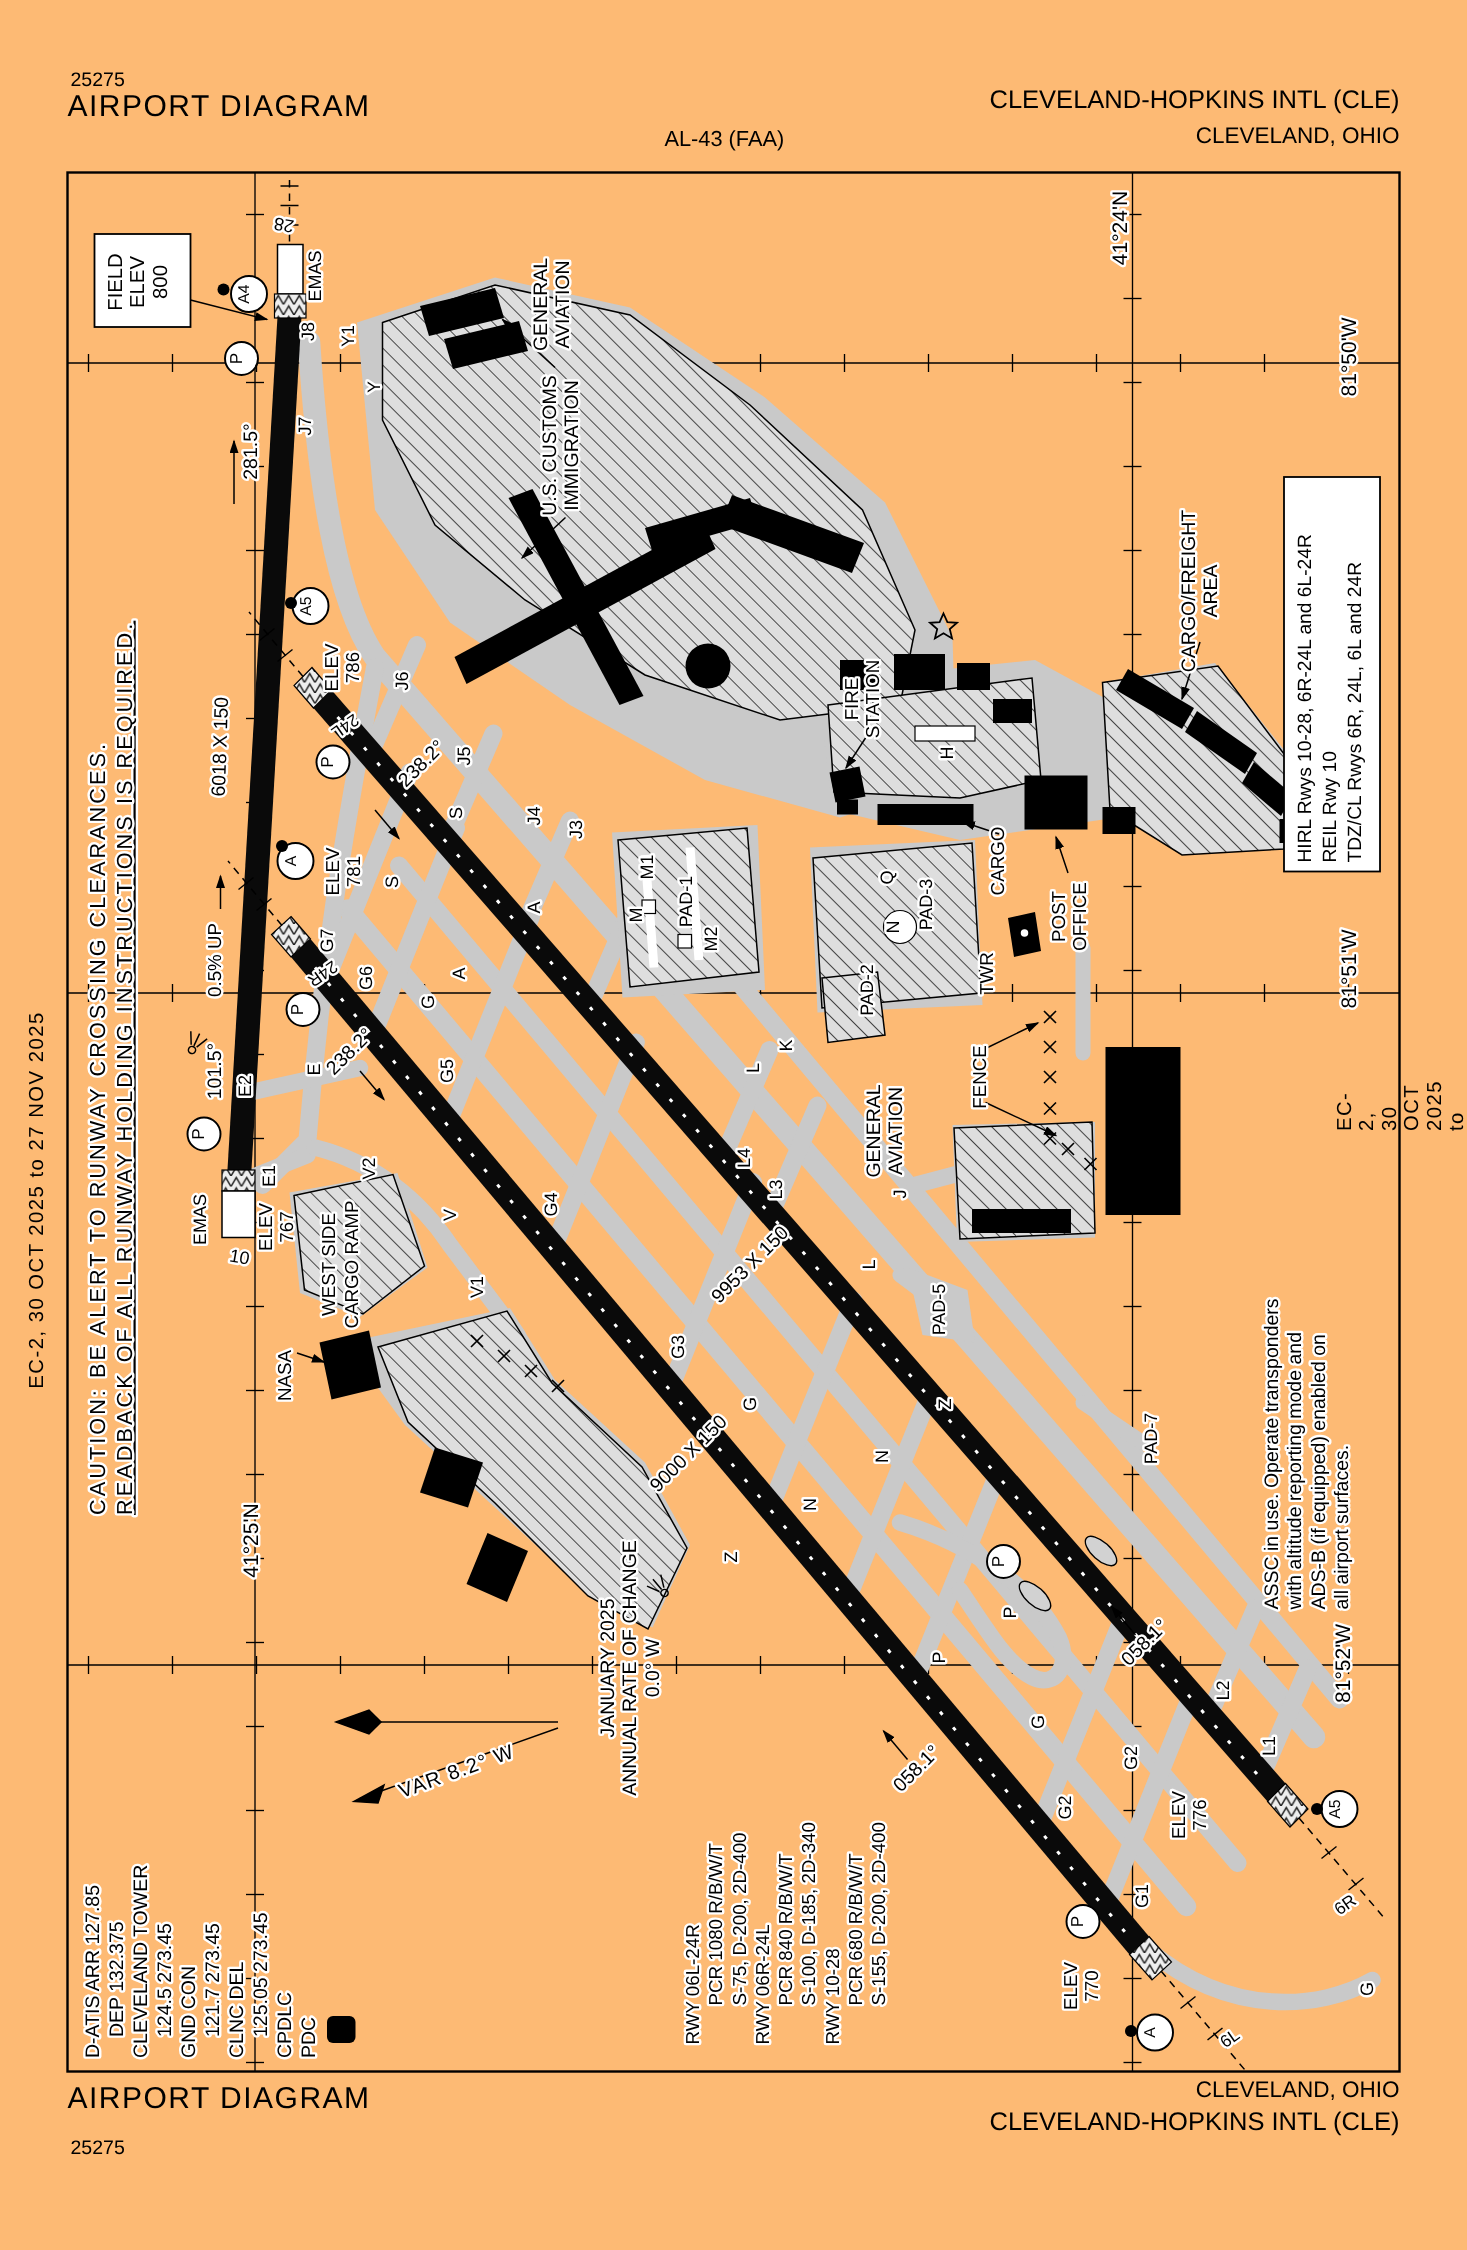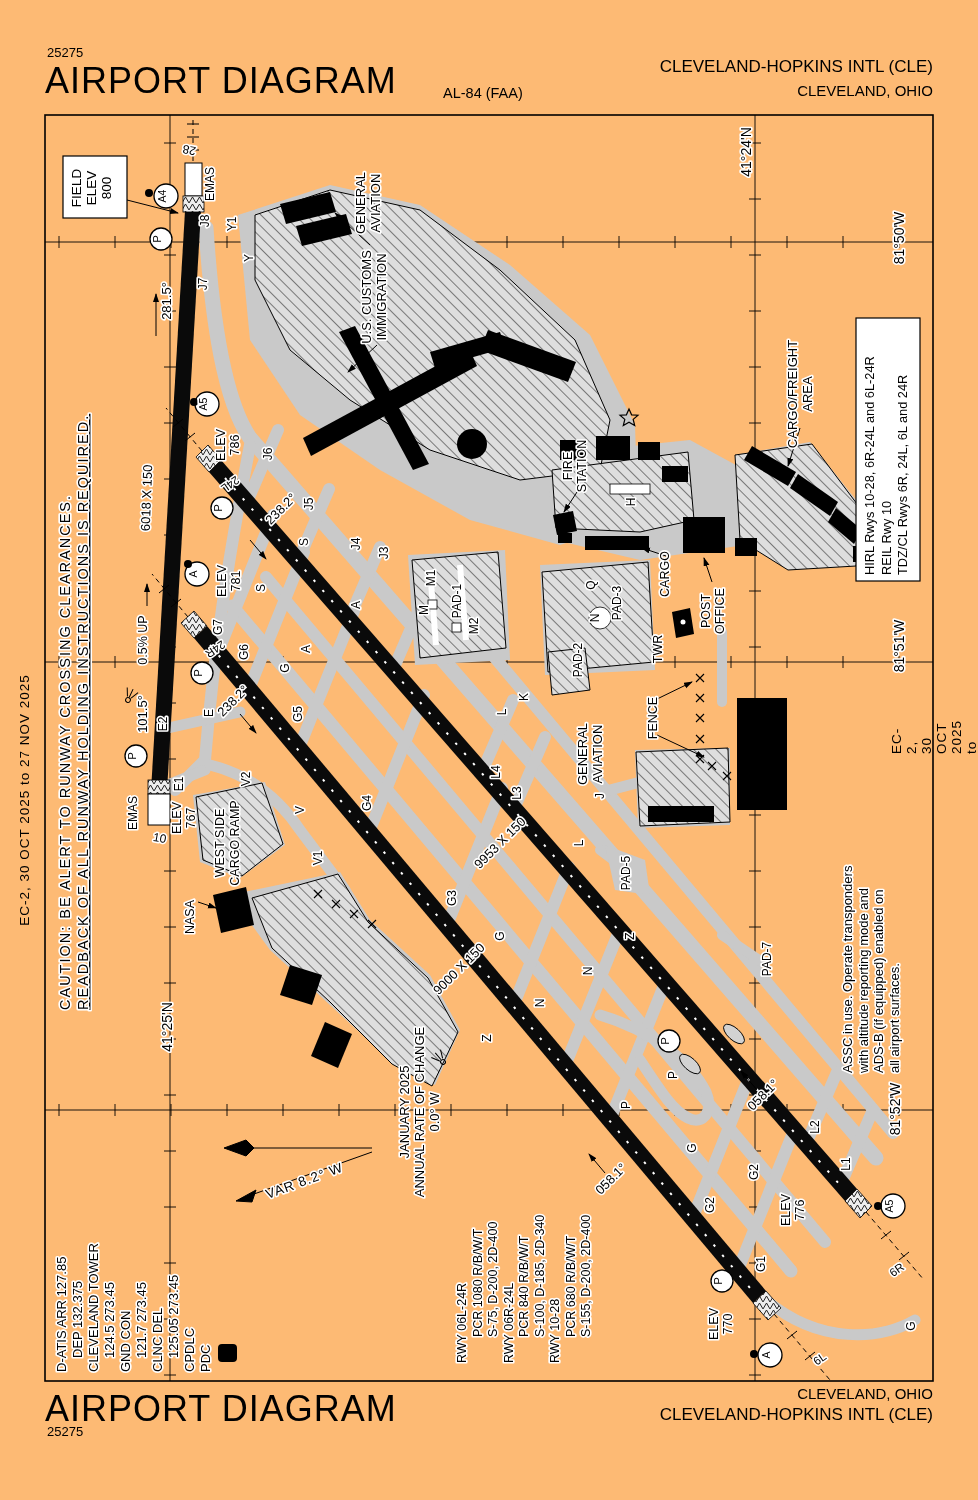--- a/index.html
+++ b/index.html
@@ -1,38 +1,38 @@
 <!DOCTYPE html>
 <html><head>
 <meta charset="utf-8">
 <style>
   html,body{margin:0;padding:0;background:#fff;}
   .page{position:relative;width:978px;height:1500px;background:#fdba74;overflow:hidden;
         font-family:"Liberation Sans",sans-serif;color:#000;}
   .abs{position:absolute;white-space:nowrap;}
   .chart-num{font-size:13px;}
-  .big-title{font-size:36px;letter-spacing:1px;}
+  .big-title{font-size:20px;letter-spacing:1px;}
   .al-num{font-size:14.5px;}
   .apt-name{font-size:17px;}
   .city{font-size:15px;}
   .right{text-align:right;}
   .rot-margin{position:absolute;font-size:13.5px;letter-spacing:1px;
         transform:translate(-50%,-50%) rotate(-90deg);}
   svg{position:absolute;left:0;top:0;}
   svg text{font-family:"Liberation Sans",sans-serif;fill:#000;}
   .halo{stroke:#fff;stroke-width:3.2px;paint-order:stroke;stroke-linejoin:round;}
 </style>
 </head>
 <body>
 
 <div class="page">
 
   <div class="abs chart-num" style="left:47px;top:45px;">25275</div>
   <div class="abs big-title" style="left:45px;top:60px;">AIRPORT DIAGRAM</div>
-  <div class="abs al-num" style="left:443px;top:85px;">AL-84 (FAA)</div>
+  <div class="abs al-num" style="left:443px;top:85px;">AL-43 (FAA)</div>
   <div class="abs apt-name right" style="right:45px;top:57px;">CLEVELAND-HOPKINS INTL (CLE)</div>
   <div class="abs city right" style="right:45px;top:82px;">CLEVELAND, OHIO</div>
 
   <div class="rot-margin" style="left:24px;top:800px;">EC-2,  30 OCT 2025  to  27 NOV 2025</div>
   <div class="rot-margin" style="left:956px;top:737px;">EC-2,  30 OCT 2025  to  27 NOV 2025</div>
 
   <div class="abs big-title" style="left:45px;top:1388px;">AIRPORT DIAGRAM</div>
   <div class="abs chart-num" style="left:47px;top:1424px;">25275</div>
   <div class="abs city right" style="right:45px;top:1385px;">CLEVELAND, OHIO</div>
   <div class="abs apt-name right" style="right:45px;top:1405px;">CLEVELAND-HOPKINS INTL (CLE)</div>

